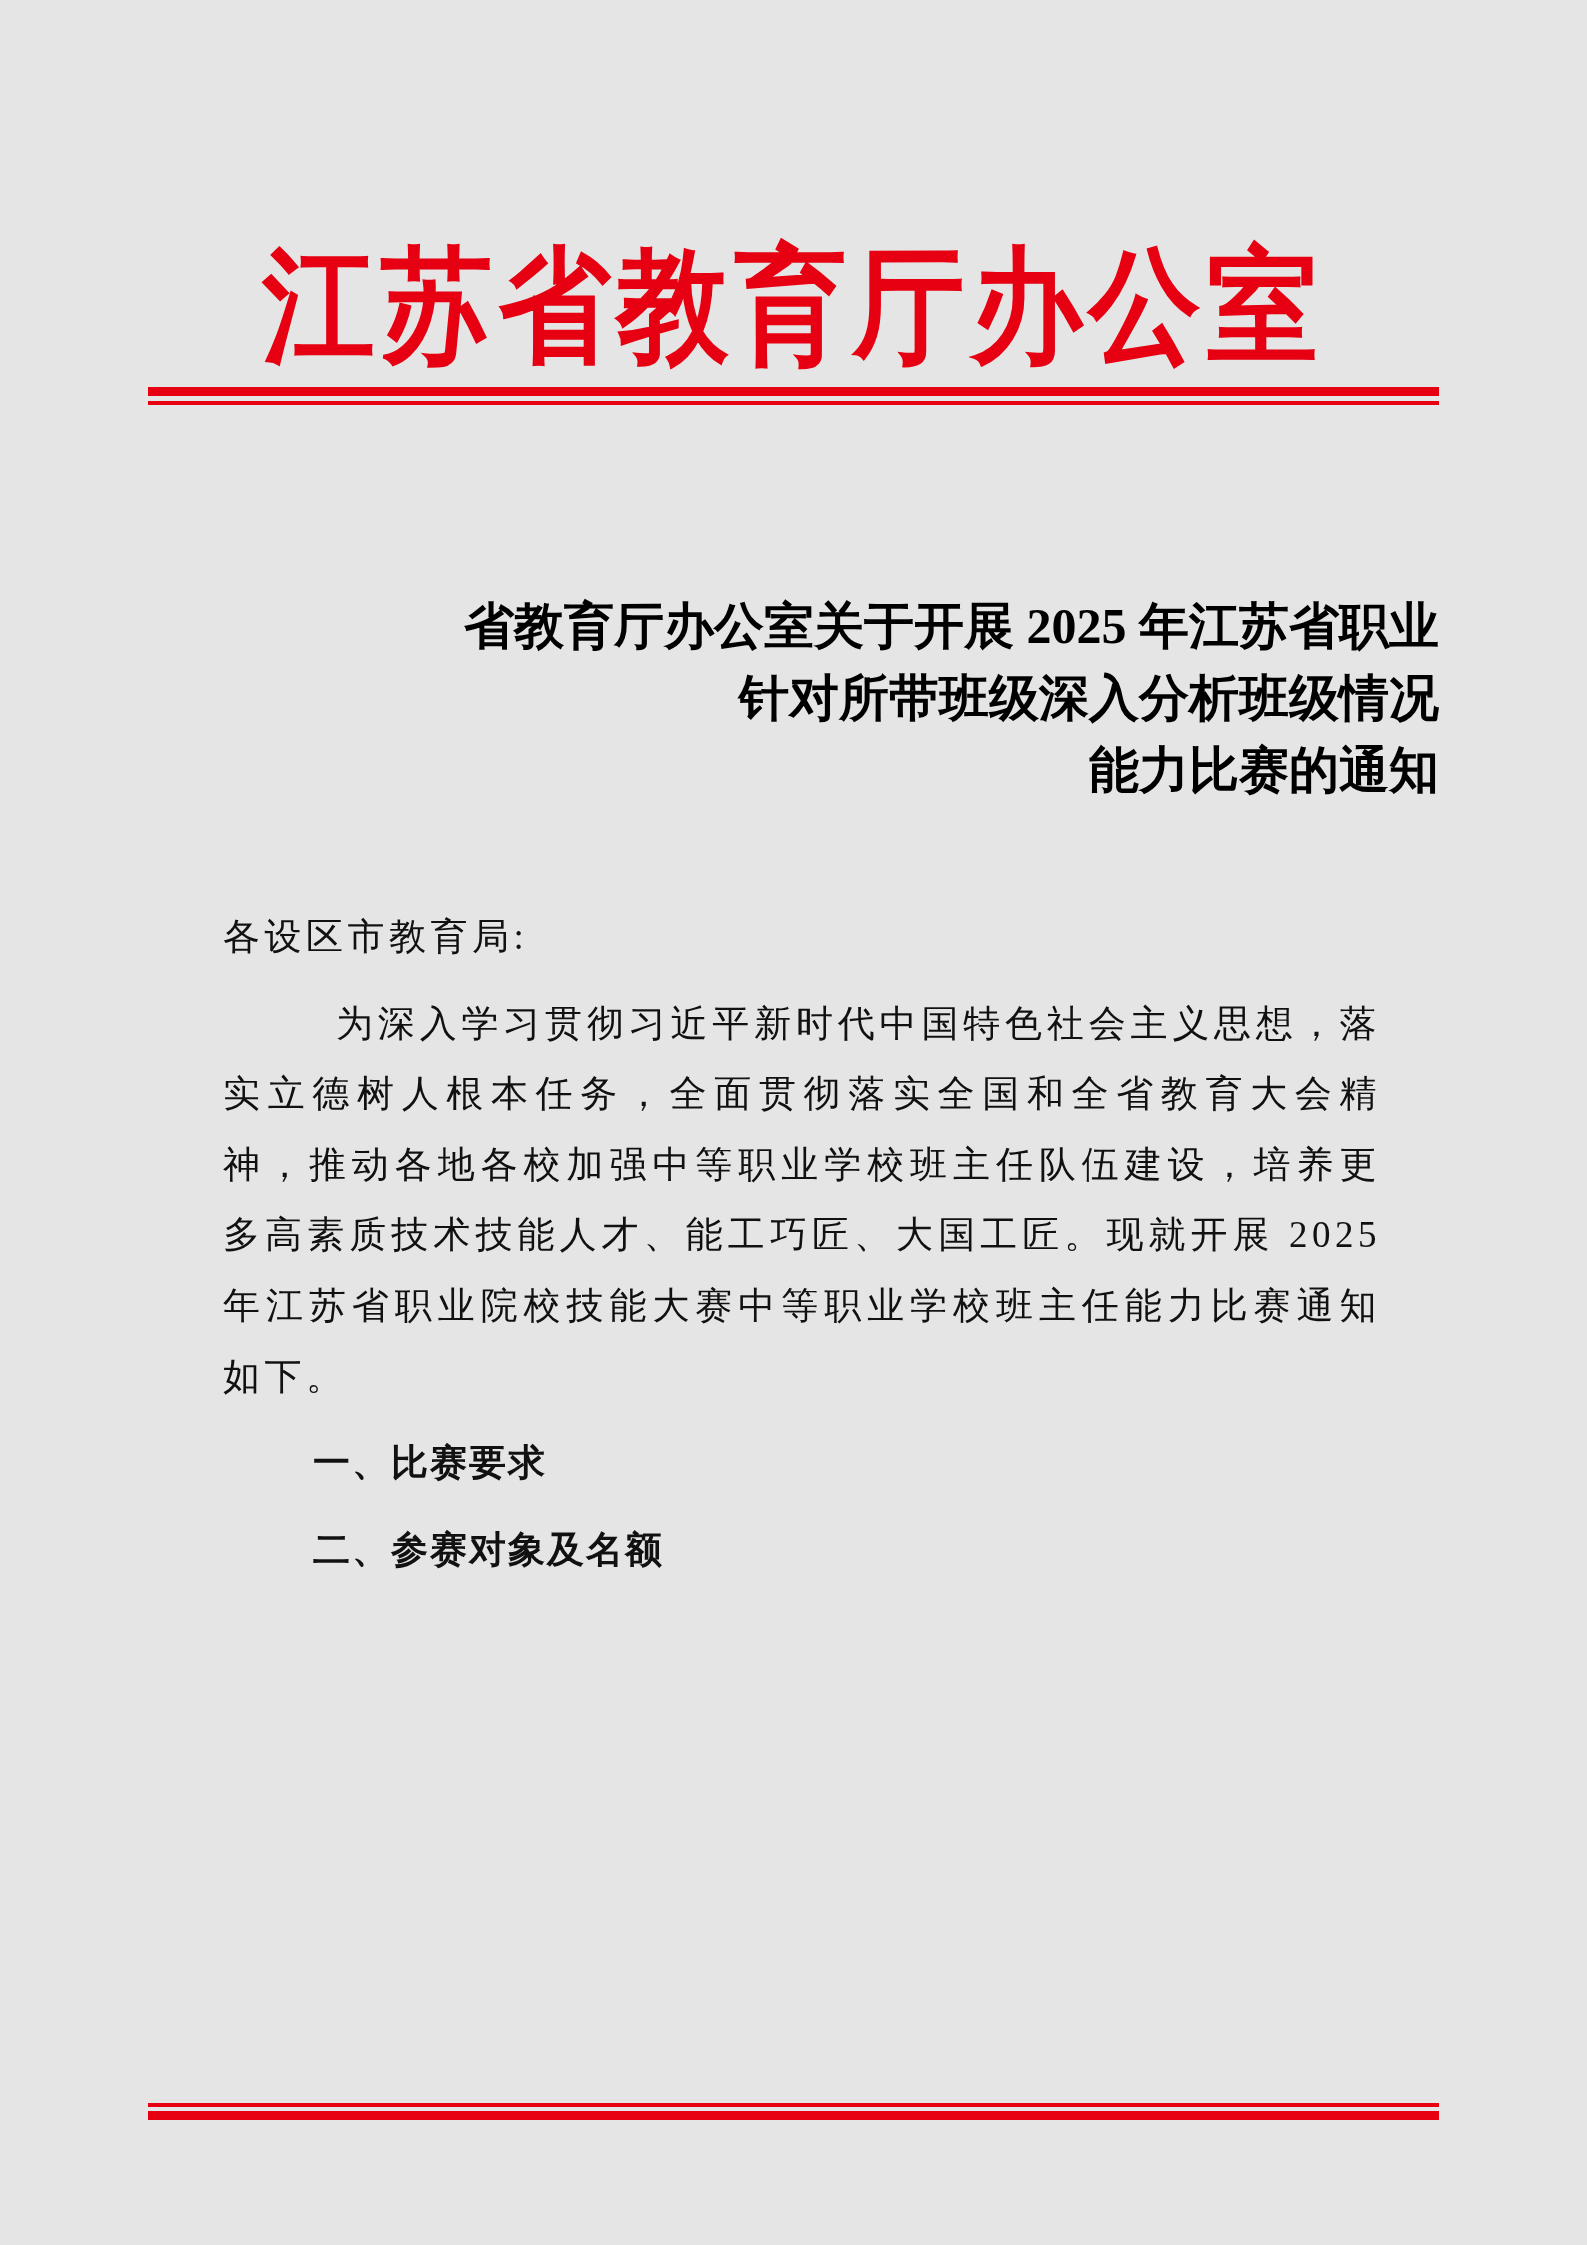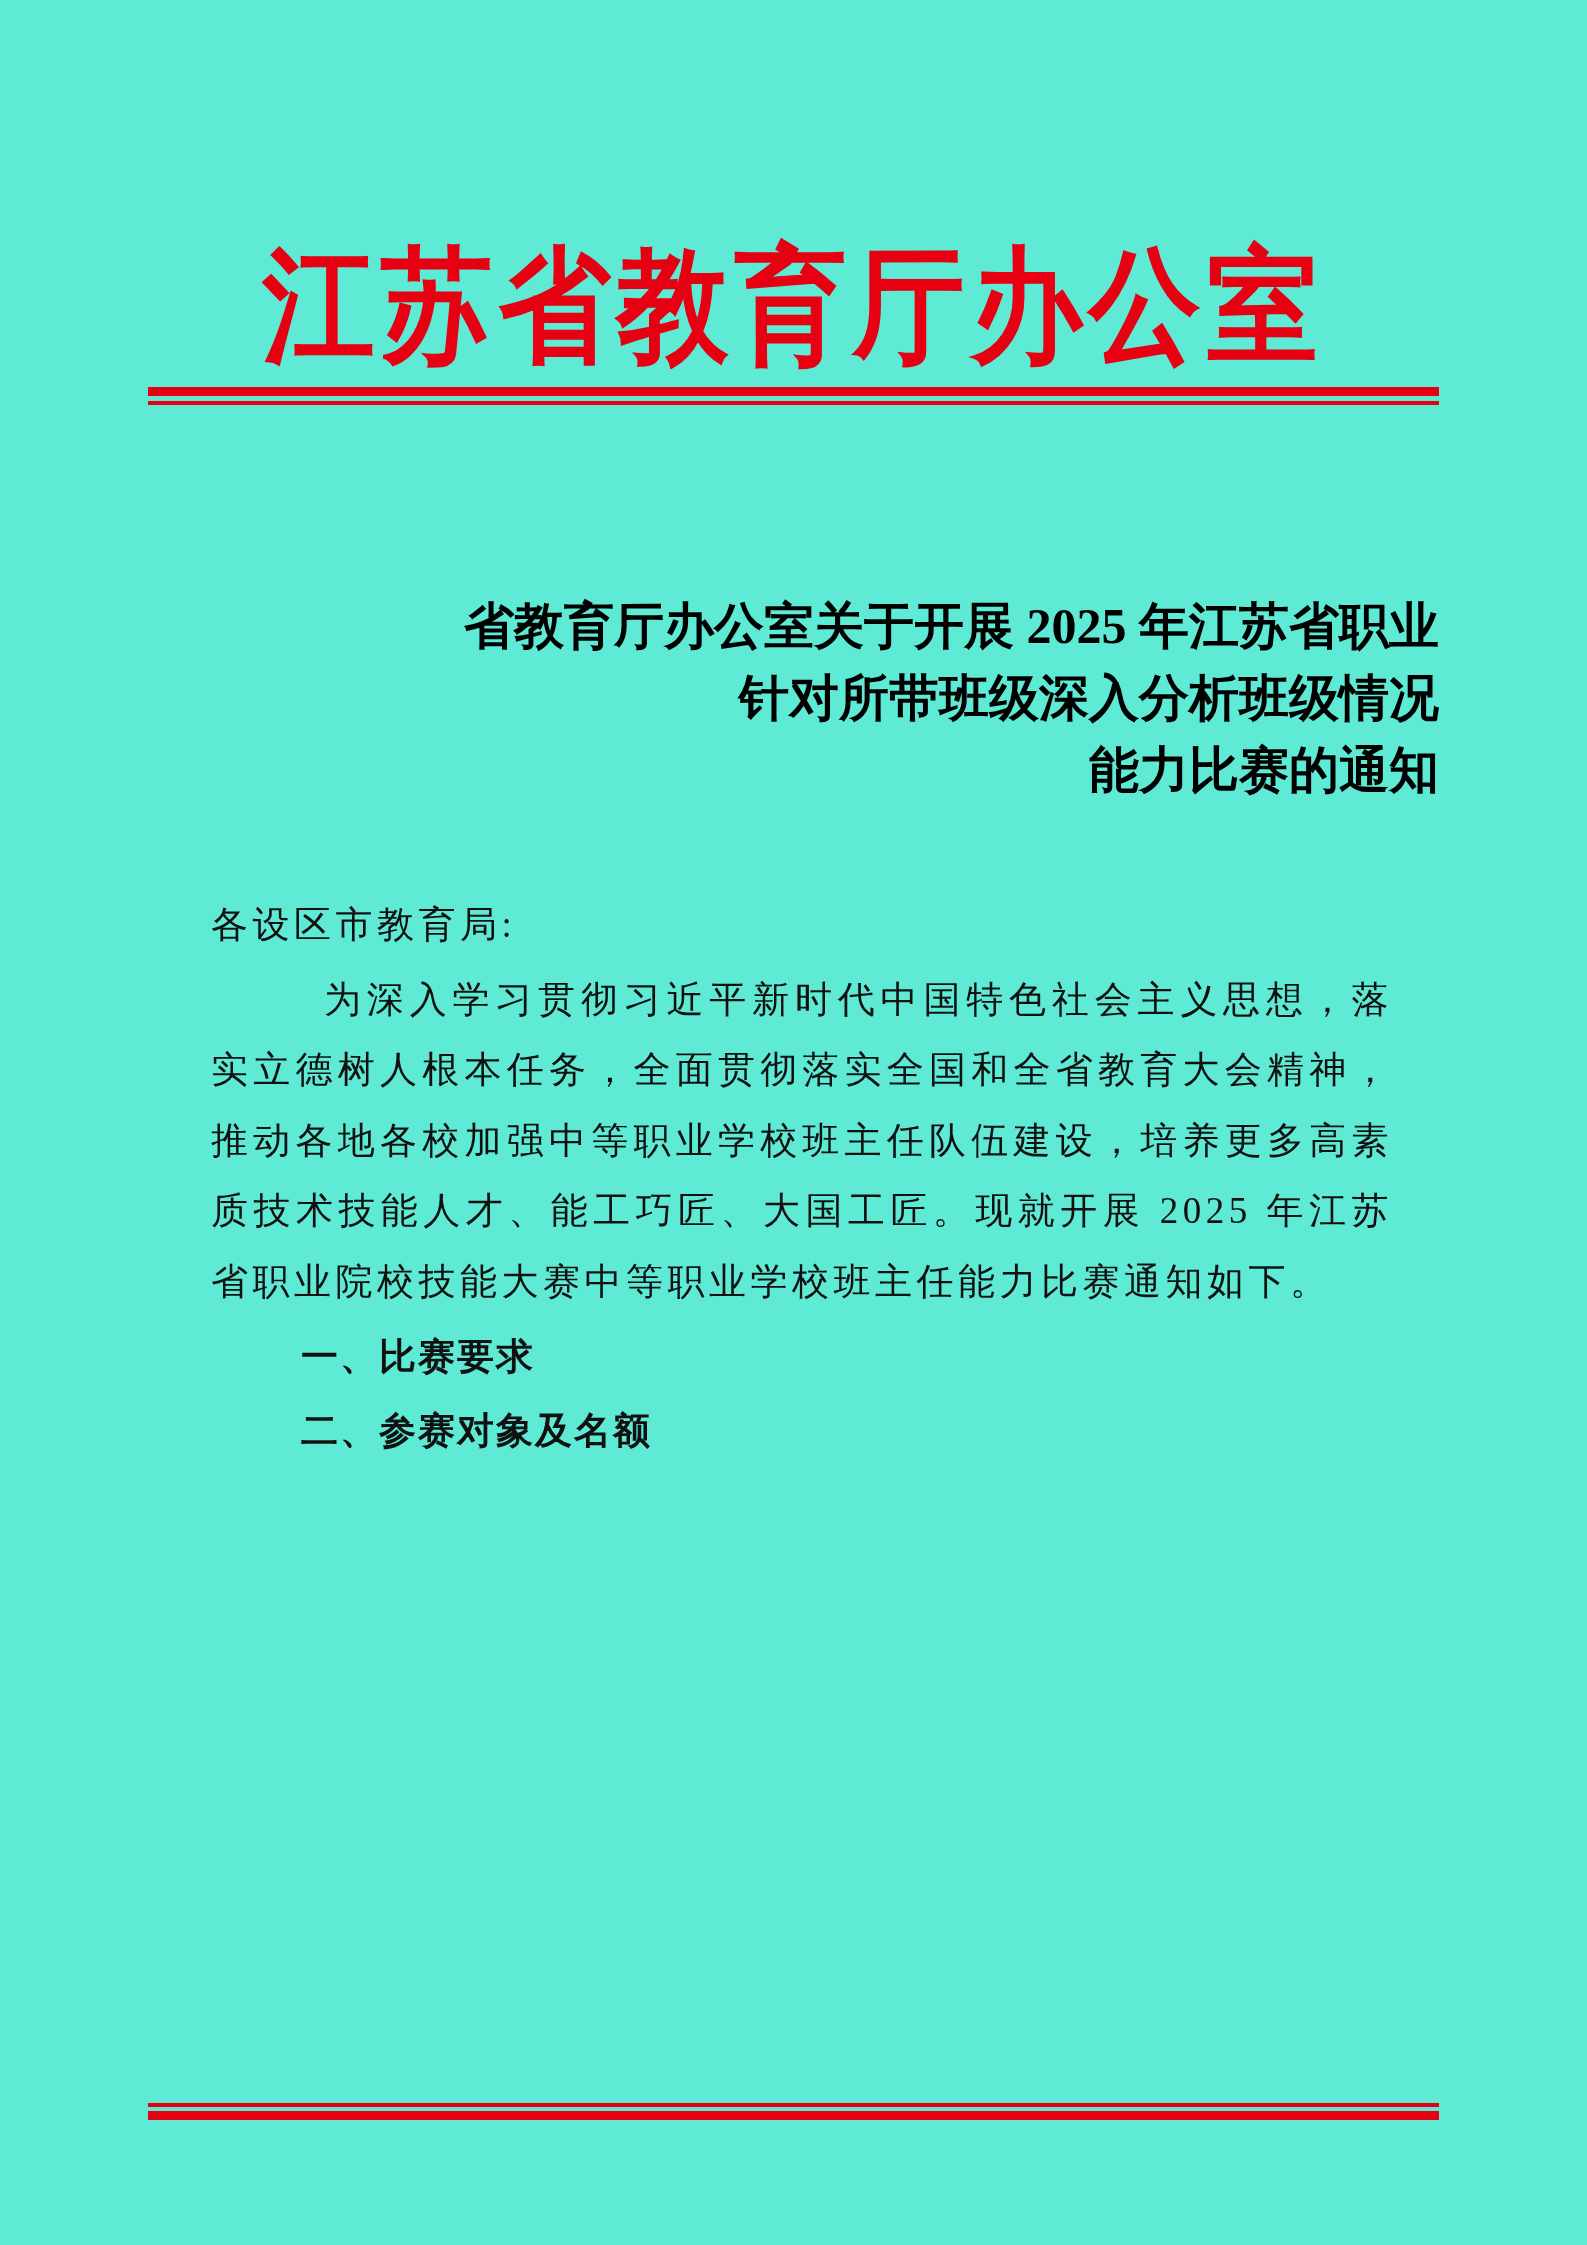--- a/index.html
+++ b/index.html
@@ -1,17 +1,17 @@
 <!DOCTYPE html>
 <html><head>
 <meta charset="utf-8">
 <style>
   html, body { margin: 0; padding: 0; background: #ffffff; }
   body { width: 1587px; height: 2245px; position: relative; overflow: hidden; }
-  .page { position: absolute; left: 0; top: 0; width: 1587px; height: 2245px; background: #5eead4; }
+  .page { position: absolute; left: 0; top: 0; width: 1587px; height: 2245px; background: #e5e5e5; }
 
   .org-title {
     position: absolute; left: 148px; width: 1291px; top: 238px; height: 120px;
     text-align: center; color: #E60012;
     font-family: "DejaVu Serif", "Liberation Serif", serif;
     font-size: 112px; line-height: 120px; font-weight: bold;
     letter-spacing: 6px;
     transform: scaleY(1.12); transform-origin: center top;
   }
 
@@ -36,21 +36,21 @@
   }
   .doc-title div { white-space: nowrap; }
 
   .body {
     position: absolute; left: 207px; width: 1190px; top: 886px;
     font-family: "Liberation Serif", "DejaVu Serif", serif;
     font-size: 37px; line-height: 70.6px; color: #111;
     letter-spacing: 4.5px;
     text-align: justify;
   }
-  .body p { margin: 4px; }
+  .body p { margin: 16px; }
   .indent { text-indent: 113px; }
   .heading1 { text-indent: 90px; font-family: Liberation Sans, sans-serif; font-weight: bold; letter-spacing: 2px; }
   .heading2 { text-indent: 96px; }
   .nowrap-line { white-space: nowrap; }
 </style>
 </head>
 <body>
 
 <div class="page">
 

